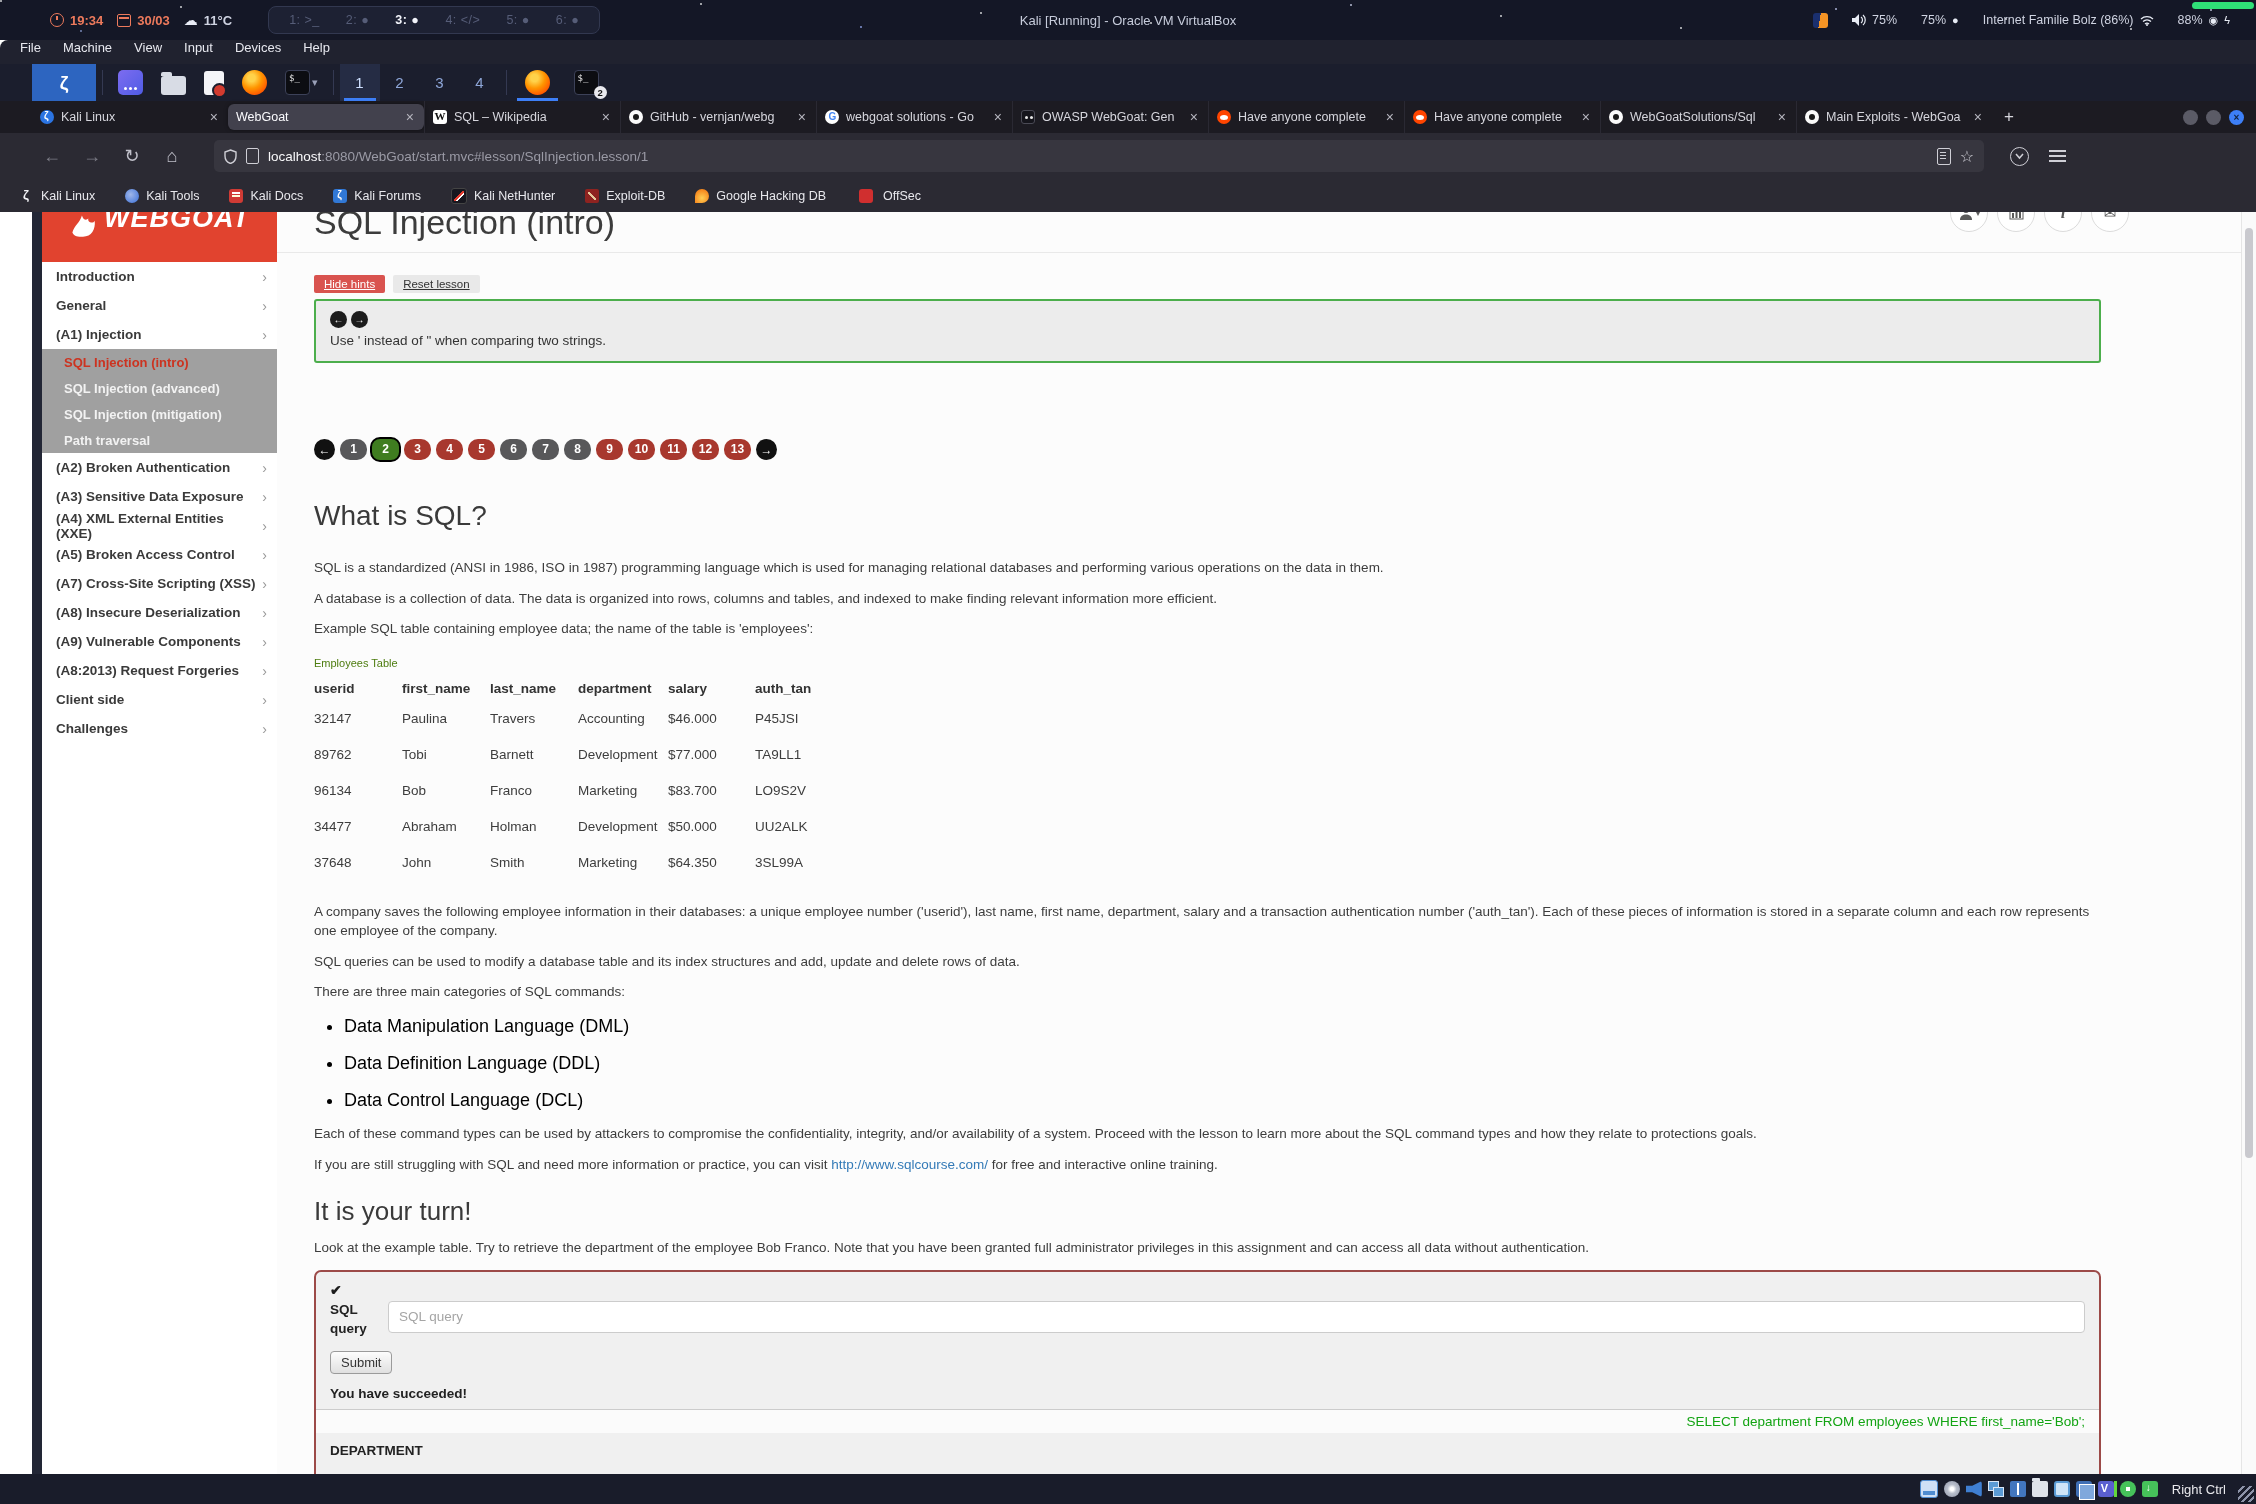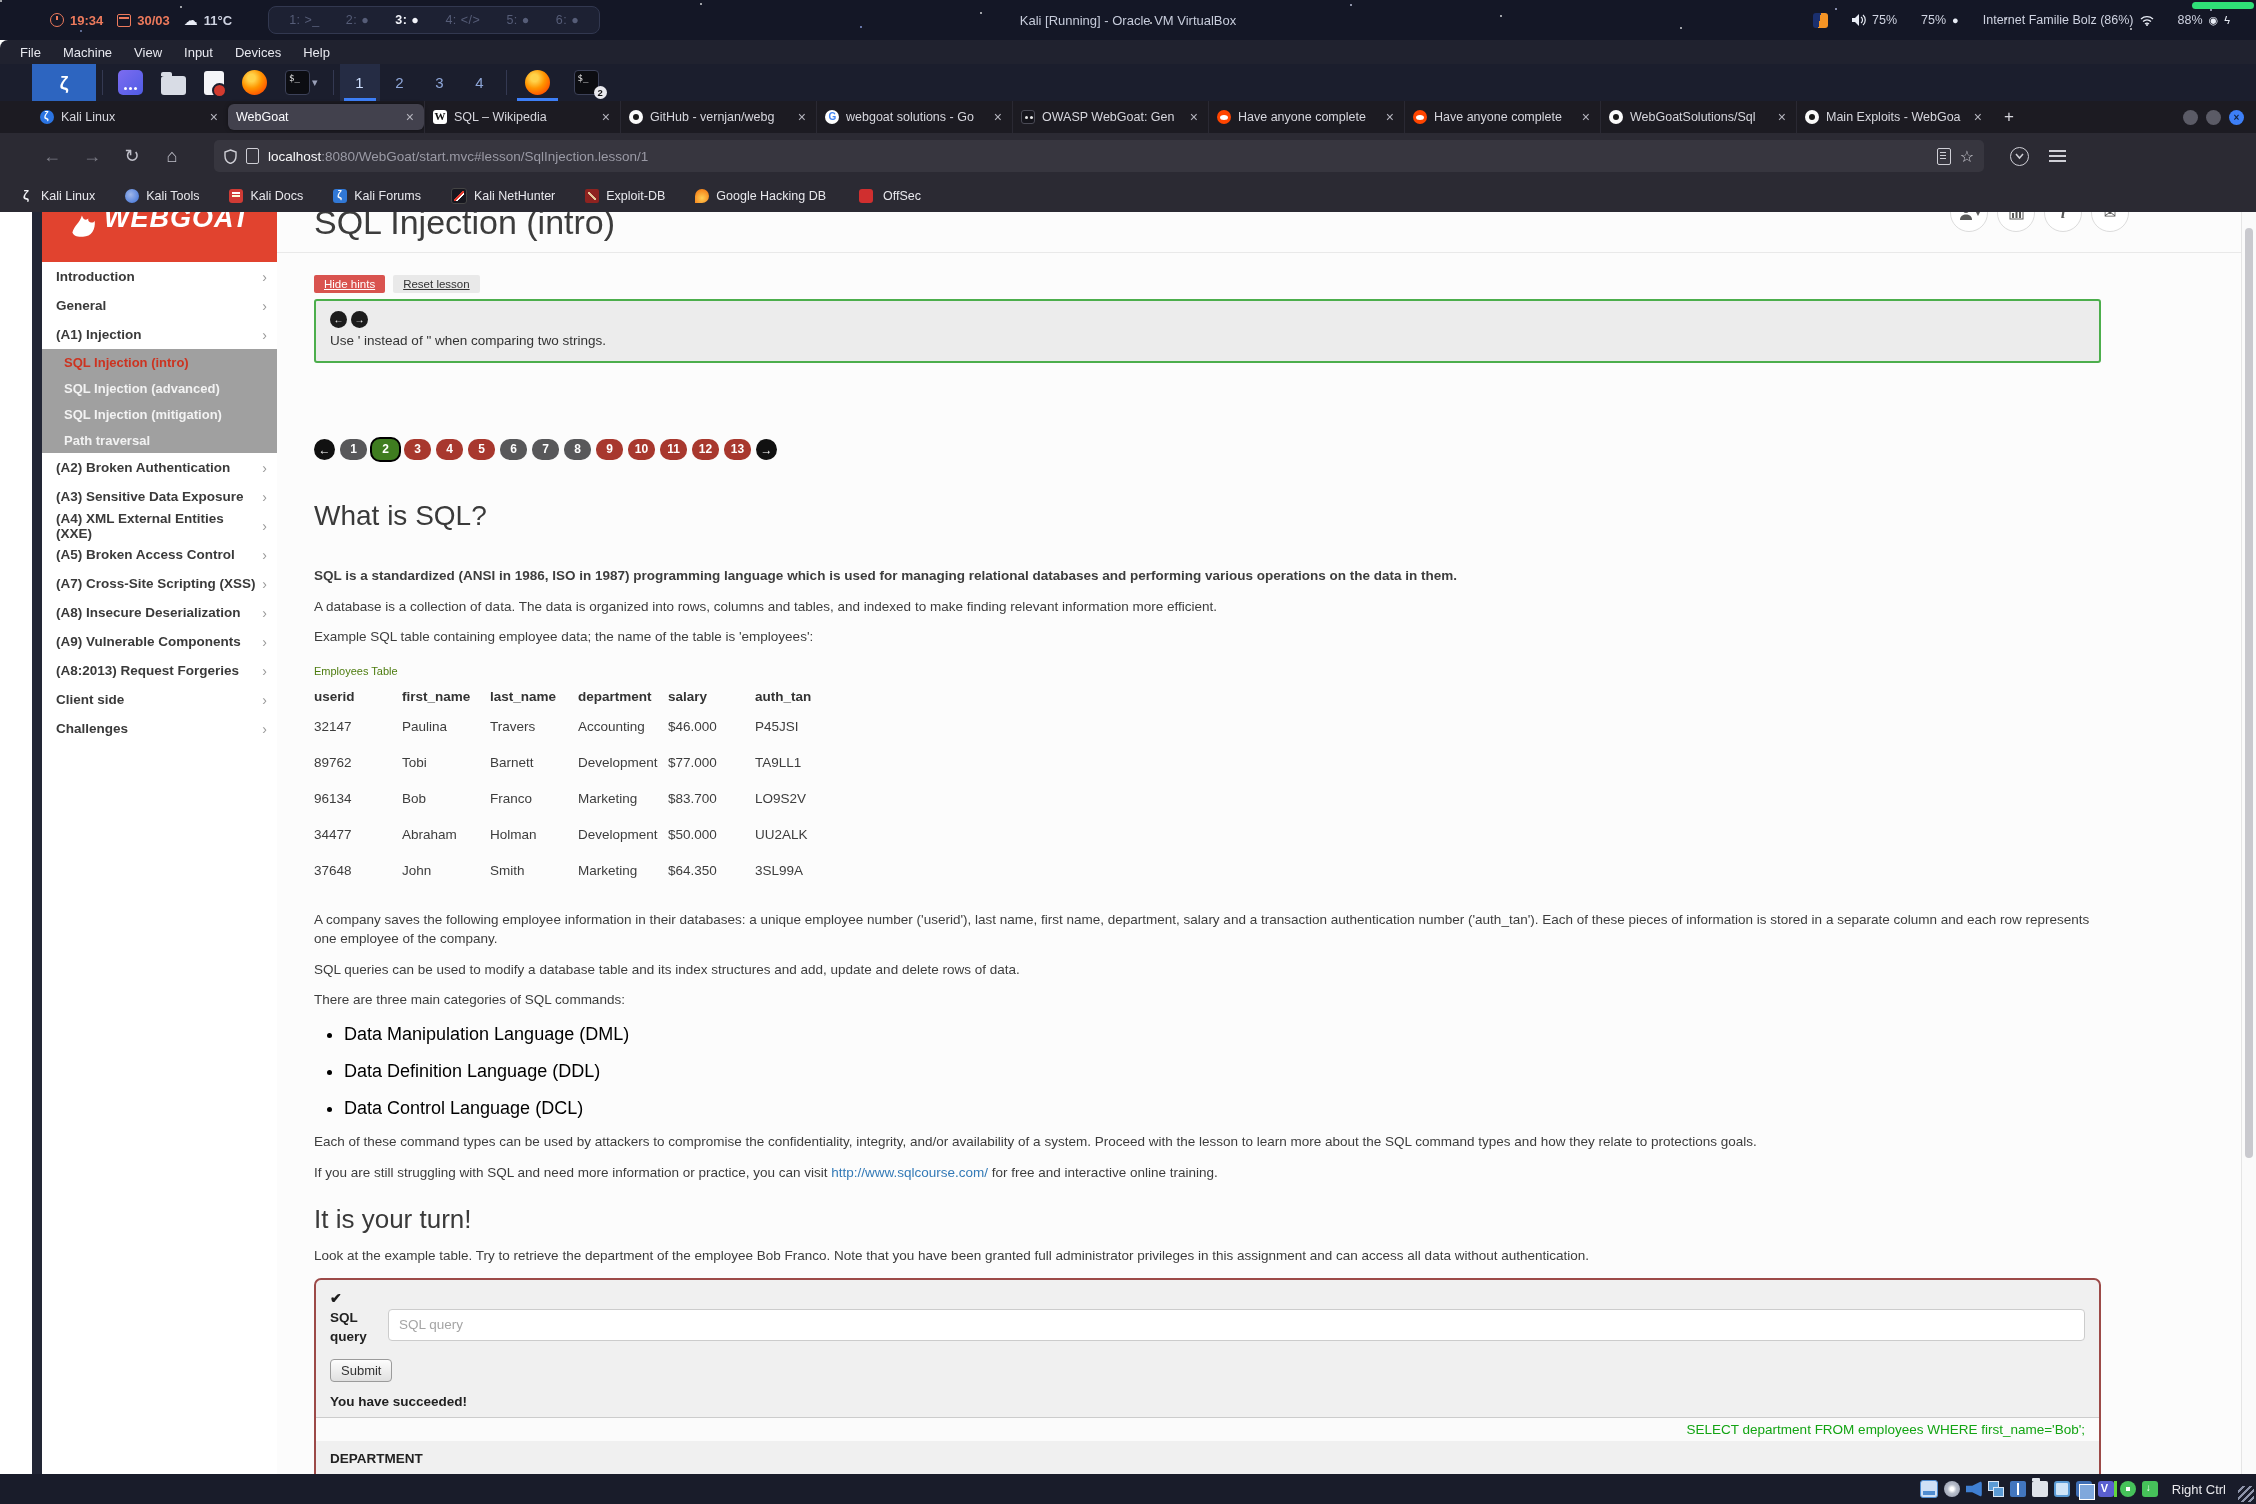--- a/index.html
+++ b/index.html
@@ -24,21 +24,21 @@
   .ws-pill{display:flex;align-items:center;gap:26px;border:1px solid #323850;background:#1d2133;border-radius:8px;height:26px;padding:0 20px;margin-left:22px;}
   .ws-item{color:#565d78;font-size:12.5px;letter-spacing:.5px;}
   .ws-item.active{color:#f2f4fa;font-weight:bold;}
   .hb-title{position:absolute;left:0;right:0;text-align:center;font-size:13px;color:#c7ccdb;z-index:1;}
   .hb-right{margin-left:auto;display:flex;align-items:center;gap:24px;padding-right:26px;z-index:2;font-size:12.5px;}
   .vbox-ico{width:15px;height:15px;border-radius:3px;background:linear-gradient(100deg,#1a2f6e 45%,#f59425 45%);}
   .dot-ico{font-size:11px;color:#e8ecf5;}
   .green-strip{position:absolute;top:2px;right:2px;width:62px;height:7px;border-radius:4px;background:#2fe077;}
 
   
-  #vbox-menu{top:40px;height:24px;background:#20222f;display:flex;align-items:center;gap:2px;padding-left:10px;border-top-left-radius:8px;}
+  #vbox-menu{top:40px;height:24px;background:#20222f;display:flex;align-items:flex-start;gap:2px;padding-left:10px;border-top-left-radius:8px;}
   .vm-item{color:#e7e8ef;font-size:13px;padding:0 10px;}
 
   
   #kali-panel{top:64px;height:37px;background:#1b1e2d;display:flex;align-items:stretch;}
   .kp-item{display:flex;align-items:center;justify-content:center;position:relative;padding:0 9px;}
   .kp-kali{width:46px;background:#2d65c0;color:#fff;font-weight:bold;font-size:19px;}
   .kp-sep{width:1px;background:#343952;margin:6px 6px;}
   .ico26{width:25px;height:25px;border-radius:5px;}
   .appgrid{background:linear-gradient(135deg,#7d6cf0,#4f5ce5);position:relative;}
   .appgrid::after{content:"";position:absolute;left:6px;bottom:5px;width:3px;height:3px;border-radius:50%;background:#fff;box-shadow:5px 0 #fff,10px 0 #fff;}
@@ -151,21 +151,21 @@
   .hint-text{margin-top:5px;font-size:13.5px;color:#333;}
   .pagination{display:flex;align-items:center;gap:5px;margin-top:76px;}
   .pg-arrow{width:21px;height:21px;border-radius:50%;background:#111;color:#fff;font-size:12px;display:flex;align-items:center;justify-content:center;}
   .pill{min-width:15px;padding:2px 6px;height:17px;border-radius:10px;color:#fff;font-size:12px;font-weight:bold;text-align:center;line-height:17px;}
   .pill.gray{background:var(--pill_gray);}
   .pill.red{background:var(--pill_red);}
   .pill.current{background:var(--pill_green);border:2px solid #000;margin:-2px;}
   h2.sec{font-size:28px;color:#3a3a3a;font-weight:normal;margin:40px 0 0;}
   h2.turn{font-size:26px;margin-top:22px;font-weight:normal;color:#3a3a3a;}
   .para{font-size:13.5px;color:#3d3d3d;margin:11px 0;line-height:1.45;}
-  .para:first-of-type{margin-top:34px;font-weight:bold;}
+  .para:first-of-type{margin-top:26px;}
   .tbl-title{font-size:11px;color:#4d7c0f;margin-top:18px;}
   .emp-table{margin-top:12px;font-size:13.5px;color:#3d3d3d;}
   .tr{display:flex;height:36px;align-items:flex-start;}
   .tr.head{height:30px;font-weight:bold;color:#333;}
   .td{width:88px;flex:0 0 auto;}
   .td:nth-child(4){width:90px;}
   .td:nth-child(5){width:87px;}
   ul.cmds{margin:8px 0 0;padding-left:30px;}
   ul.cmds li{font-size:18px;color:#000000;margin-bottom:11px;line-height:1.45;}
   a.link{color:var(--link);text-decoration:none;}

